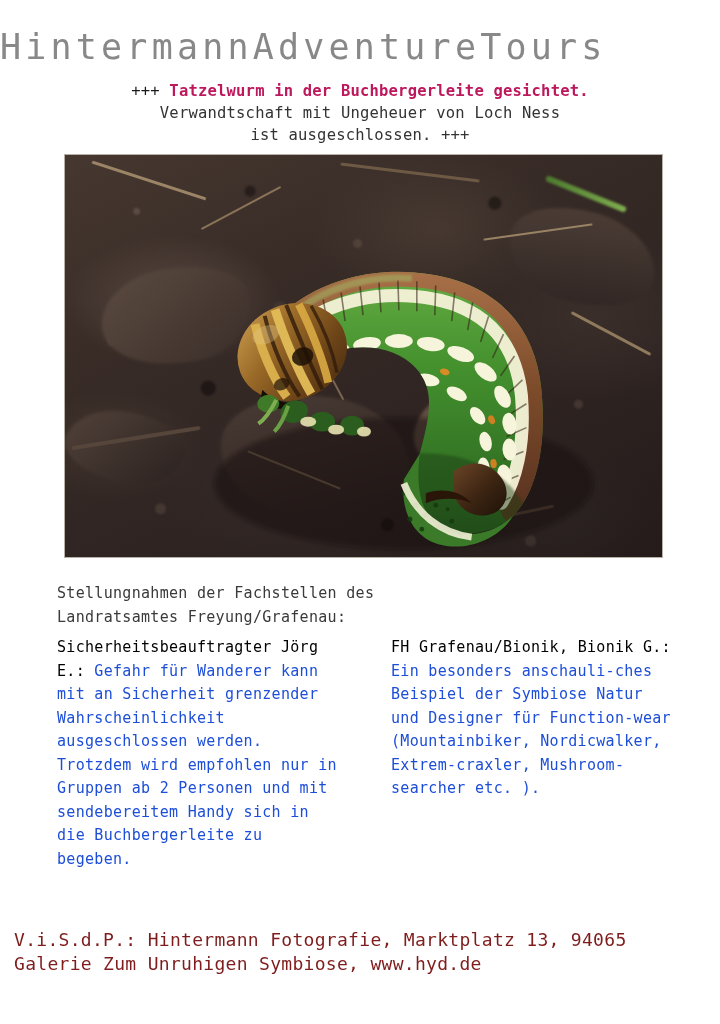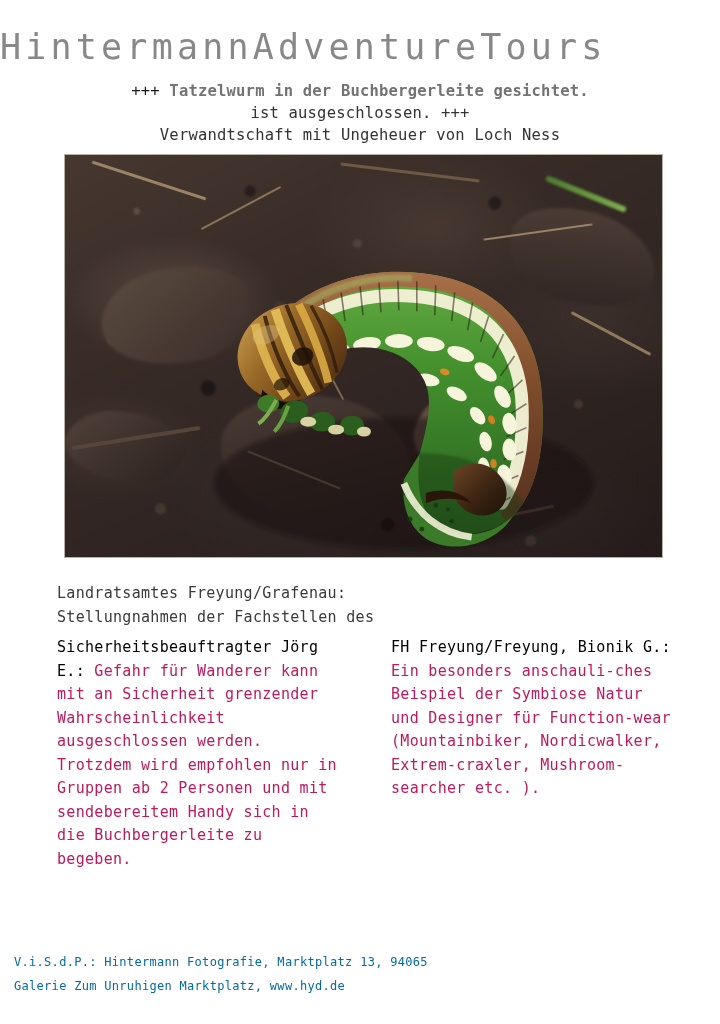--- a/index.html
+++ b/index.html
@@ -37,21 +37,21 @@
     left: 0;
     top: 80px;
     width: 720px;
     text-align: center;
     font-size: 15.5px;
     line-height: 22px;
     color: #1a1a1a;
     letter-spacing: 0.2px;
   }
   .teaser .plus { font-weight: 400; color: #1a1a1a; }
-  .teaser .hl   { font-weight: 700; color: #737373; }
+  .teaser .hl   { font-weight: 700; color: #be185d; }
   .teaser .sub  { font-weight: 400; color: #333333; }
 
   
   .photo-frame {
     position: absolute;
     left: 64px;
     top: 154px;
     width: 599px;
     height: 404px;
     border: 1px solid #b7b0a6;
@@ -154,43 +154,42 @@
   .columns {
     position: absolute;
     left: 57px;
     top: 636px;
     width: 620px;
     display: flex;
     gap: 48px;
   }
   .col { width: 295px; font-size: 15px; line-height: 23.5px; letter-spacing: .3px; }
   .col .who { font-weight: 400; color: #000000; }
-  .col .says { color: #be185d; }
+  .col .says { color: #1d4ed8; }
 
   .footer {
     position: absolute;
     left: 14px;
     top: 928px;
     width: 700px;
-    font-size: 12px;
+    font-size: 18px;
     line-height: 24px;
-    color: #0369a1;
+    color: #7f1d1d;
     letter-spacing: .3px;
-    margin-top: 22px;
   }
 </style>
 </head>
 <body>
 
 <div class="masthead">HintermannAdventureTours</div>
 
 <div class="teaser">
   <div><span class="plus">+++ </span><span class="hl">Tatzelwurm in der Buchbergerleite gesichtet.</span></div>
+  <div class="sub">Verwandtschaft mit Ungeheuer von Loch Ness</div>
   <div class="sub">ist ausgeschlossen. +++</div>
-  <div class="sub">Verwandtschaft mit Ungeheuer von Loch Ness</div>
 </div>
 
 <div class="photo-frame">
   <div class="photo" aria-label="Tatzelwurm – grüne Raupe mit braunem Kopf auf Waldboden">
 
     <div class="speck"></div>
 
     <div class="leaf l1"></div>
     <div class="leaf l2"></div>
     <div class="leaf l3"></div>
@@ -376,31 +375,31 @@
       <g fill="#e9e4b2" opacity=".9">
         <ellipse cx="244" cy="268" rx="8" ry="5"></ellipse>
         <ellipse cx="272" cy="276" rx="8" ry="5"></ellipse>
         <ellipse cx="300" cy="278" rx="7" ry="5"></ellipse>
       </g>
     </svg>
   </div>
 </div>
 
 <div class="intro">
+  <div>Stellungnahmen der Fachstellen des</div>
   <div>Landratsamtes Freyung/Grafenau:</div>
-  <div>Stellungnahmen der Fachstellen des</div>
 </div>
 
 <div class="columns">
   <div class="col">
     <span class="who">Sicherheitsbeauftragter</span>
     <span class="who">Jörg E.:</span><span class="says"> Gefahr für Wanderer kann mit an Sicherheit grenzender Wahrscheinlichkeit ausgeschlossen werden. Trotzdem wird empfohlen nur in Gruppen ab 2 Personen und mit sendebereitem Handy sich in die Buchbergerleite zu begeben.</span>
   </div>
   <div class="col">
-    <span class="who">FH Freyung/Freyung,</span>
+    <span class="who">FH Grafenau/Bionik,</span>
     <span class="who">Bionik G.:</span><span class="says"> Ein besonders anschauli-ches Beispiel der Symbiose Natur und Designer für Function-wear (Mountainbiker, Nordicwalker, Extrem-craxler, Mushroom-searcher etc. ).</span>
   </div>
 </div>
 
 <div class="footer">
   <div>V.i.S.d.P.: Hintermann Fotografie, Marktplatz 13, 94065</div>
-  <div>Galerie Zum Unruhigen Marktplatz, www.hyd.de</div>
+  <div>Galerie Zum Unruhigen Symbiose, www.hyd.de</div>
 </div>
 
 </body></html>

